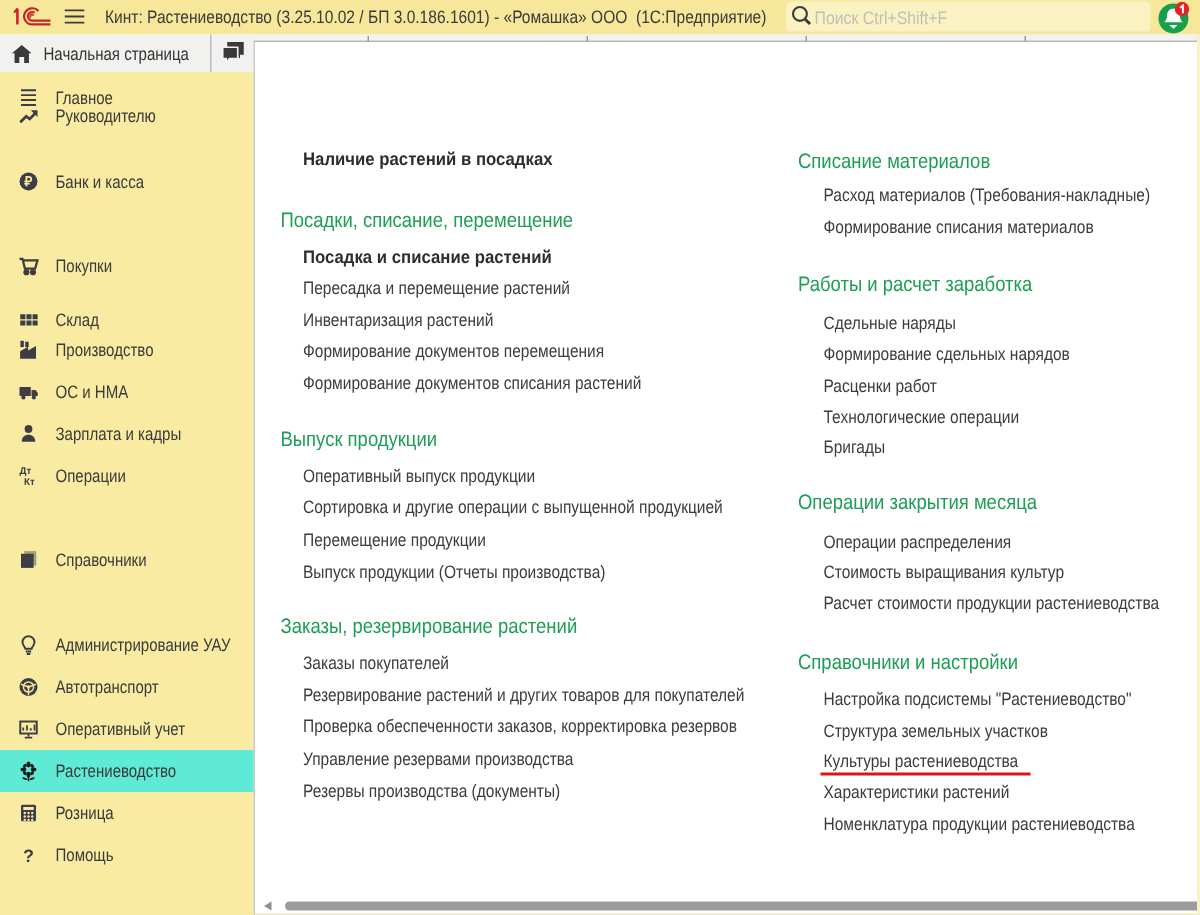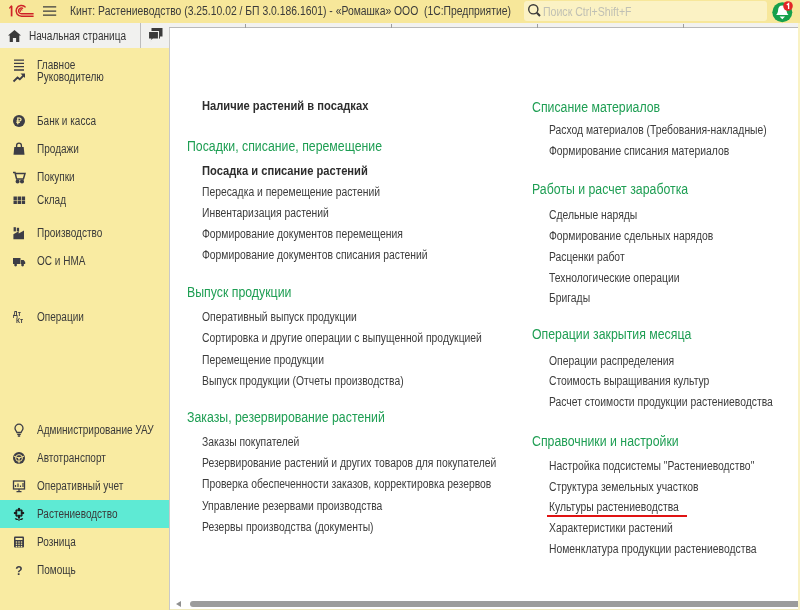--- a/index.html
+++ b/index.html
@@ -88,40 +88,31 @@
     </div>
 <div class="mi" style="top:106.70px">
       <svg width="14" height="14" viewBox="0 0 14 14">
         <g>
           <circle cx="7" cy="7" r="6" fill="#3d3d46"></circle>
           <text x="7" y="10.2" font-size="9" font-family="Liberation Sans" fill="#f9eba2" text-anchor="middle" font-weight="bold">₽</text>
         </g>
       </svg>
       <span class="txt">Банк и касса</span>
     </div>
-<div class="mi" style="top:134.78px">
-      <svg width="14" height="14" viewBox="0 0 14 14">
-        <g fill="#3d3d46">
-          <path d="M2.3 5h9.4l.8 7.7H1.5z"></path>
-          <path d="M4.6 6.6V3.4a2.4 2.3 0 0 1 4.8 0v3.2" fill="none" stroke="#3d3d46" stroke-width="1.35"></path>
-        </g>
-      </svg>
-      <span class="txt">Продажи</span>
-    </div>
 <div class="mi" style="top:162.84px">
       <svg width="14" height="14" viewBox="0 0 14 14">
         <g fill="none" stroke="#3d3d46" stroke-width="1.5">
           <path d="M1 2.5h2l1.6 6.5h6.8l1.6-5.5H4"></path>
           <circle cx="5.6" cy="11.5" r="1.3" fill="#3d3d46"></circle>
           <circle cx="10" cy="11.5" r="1.3" fill="#3d3d46"></circle>
         </g>
       </svg>
       <span class="txt">Покупки</span>
     </div>
-<div class="mi" style="top:186px">
+<div class="mi" style="top:199px">
       <svg width="14" height="14" viewBox="0 0 14 14">
         <g fill="#3d3d46">
           <path d="M1.5 3.5h3.4v3.4H1.5zM5.6 3.5H9v3.4H5.6zM9.7 3.5h3.4v3.4H9.7zM1.5 7.6h3.4V11H1.5zM5.6 7.6H9V11H5.6zM9.7 7.6h3.4V11H9.7z"></path>
         </g>
       </svg>
       <span class="txt">Склад</span>
     </div>
 <div class="mi" style="top:219px">
       <svg width="14" height="14" viewBox="0 0 14 14">
         <g fill="#3d3d46">
@@ -136,28 +127,46 @@
       <svg width="14" height="14" viewBox="0 0 14 14">
         <g fill="#3d3d46">
           <path d="M1 4h7.5v6H1z"></path>
           <path d="M9 6h2.7l1.5 2v2H9z"></path>
           <circle cx="3.6" cy="11" r="1.4"></circle>
           <circle cx="10.6" cy="11" r="1.4"></circle>
         </g>
       </svg>
       <span class="txt">ОС и НМА</span>
     </div>
+<div class="mi" style="top:275.12px">
+      <svg width="14" height="14" viewBox="0 0 14 14">
+        <g fill="#3d3d46">
+          <circle cx="7" cy="4" r="2.6"></circle>
+          <path d="M2.5 12.5c0-3 2-4.7 4.5-4.7s4.5 1.7 4.5 4.7z"></path>
+        </g>
+      </svg>
+      <span class="txt">Зарплата и кадры</span>
+    </div>
 <div class="mi" style="top:303.19px">
       <svg width="14" height="14" viewBox="0 0 14 14">
         <g fill="#3d3d46" font-family="Liberation Sans" font-weight="bold">
           <text x="1" y="6" font-size="6.5">Дт</text>
           <text x="4" y="13" font-size="6.5">Кт</text>
         </g>
       </svg>
       <span class="txt">Операции</span>
+    </div>
+<div class="mi" style="top:359.33px">
+      <svg width="14" height="14" viewBox="0 0 14 14">
+        <g fill="#3d3d46">
+          <rect x="4.2" y="1.4" width="8" height="9.6" opacity=".45"></rect>
+          <rect x="2" y="3.2" width="8.4" height="9.4"></rect>
+        </g>
+      </svg>
+      <span class="txt">Справочники</span>
     </div>
 <div class="mi" style="top:415.47px">
       <svg width="14" height="14" viewBox="0 0 14 14">
         <g fill="none" stroke="#3d3d46" stroke-width="1.3">
           <path d="M7 1.2a4 4 0 0 1 4 4c0 2-1.6 2.8-1.9 4.3H4.9C4.6 8 3 7.2 3 5.2a4 4 0 0 1 4-4z"></path>
           <path d="M5.2 11.3h3.6M5.8 13h2.4"></path>
         </g>
       </svg>
       <span class="txt">Администрирование УАУ</span>
     </div>

